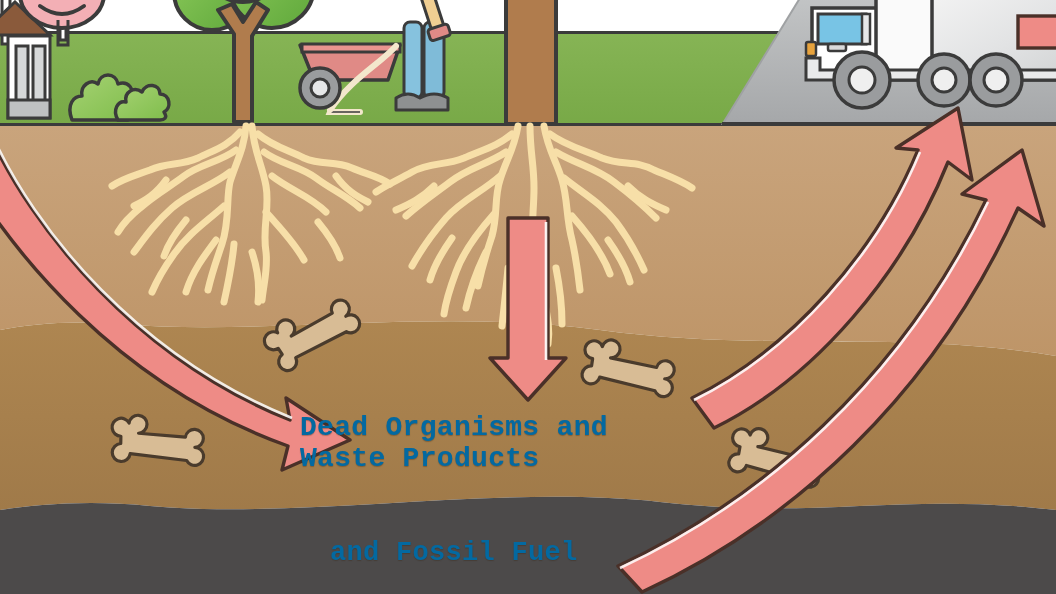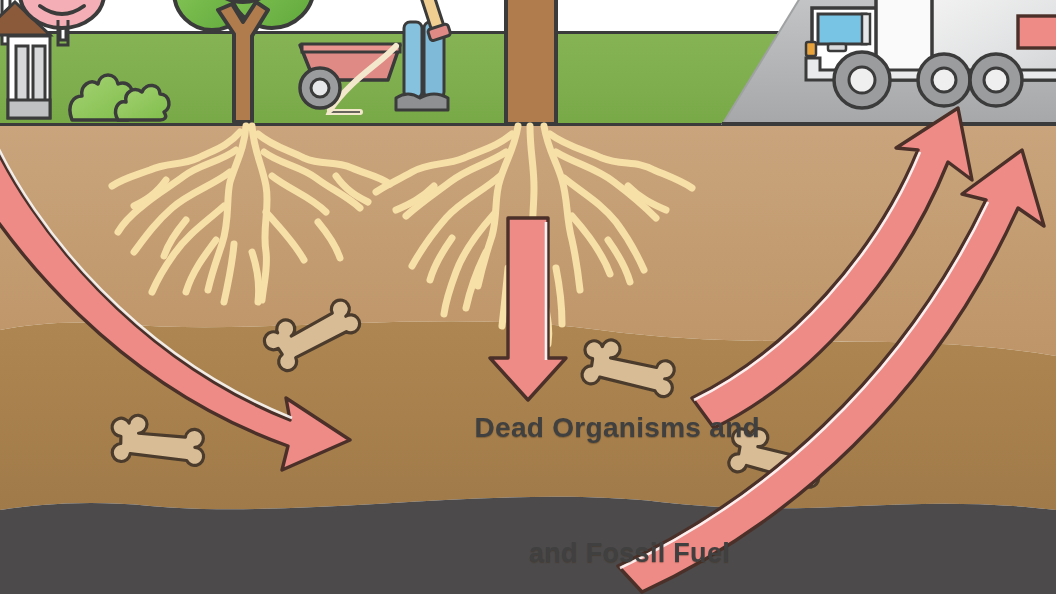--- a/index.html
+++ b/index.html
@@ -1,20 +1,20 @@
 <!DOCTYPE html>
 <html><head>
 <meta charset="utf-8">
 <style>
   html,body{margin:0;padding:0;background:#fff;}
   body{font-family:"Liberation Serif", serif;}
   #stage{position:relative;width:1056px;height:594px;overflow:hidden;background:#fff;}
   #scene{position:absolute;inset:0;}
-  .lbl{position:absolute;color:#404040;font-family:Liberation Sans, sans-serif;font-weight:bold;
-       text-align:right;letter-spacing:.3px;line-height:1.12;
+  .lbl{position:absolute;color:#0369a1;font-family:Liberation Mono, monospace;font-weight:bold;
+       text-align:left;letter-spacing:.3px;line-height:1.12;
        text-shadow:0 1px 1px rgba(60,40,20,.35);}
   #deadLbl{left:300px;top:412px;width:460px;font-size:28px;}
   #fossilLbl{left:330px;top:538px;width:400px;font-size:27px;}
   .nosel{user-select:none;}
 </style>
 </head>
 <body>
 
 <div id="stage" class="nosel">
 
@@ -263,19 +263,20 @@
     </g>
 
     <g>
       <rect x="1018" y="16" width="70" height="32" fill="#EE8B86" stroke="#4A3028" stroke-width="3.4"></rect>
     </g>
 
   </svg>
 
   <div id="deadLbl" class="lbl">
     <div>Dead Organisms and</div>
+    <div>Waste Products</div>
   </div>
 
   <div id="fossilLbl" class="lbl">
     <div>and Fossil Fuel</div>
   </div>
 
 </div>
 
 </body></html>

